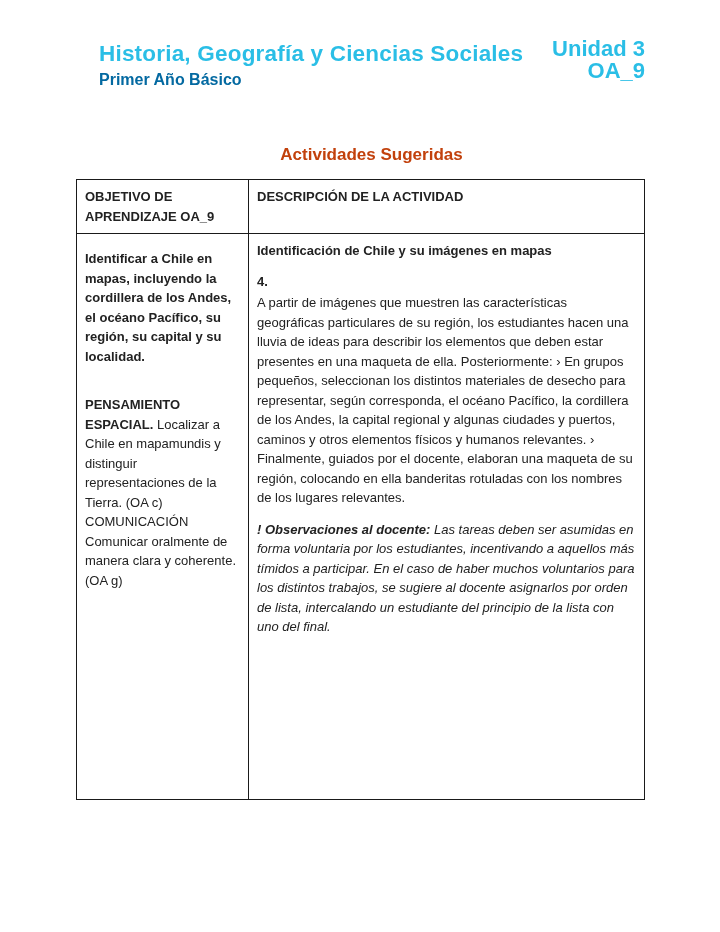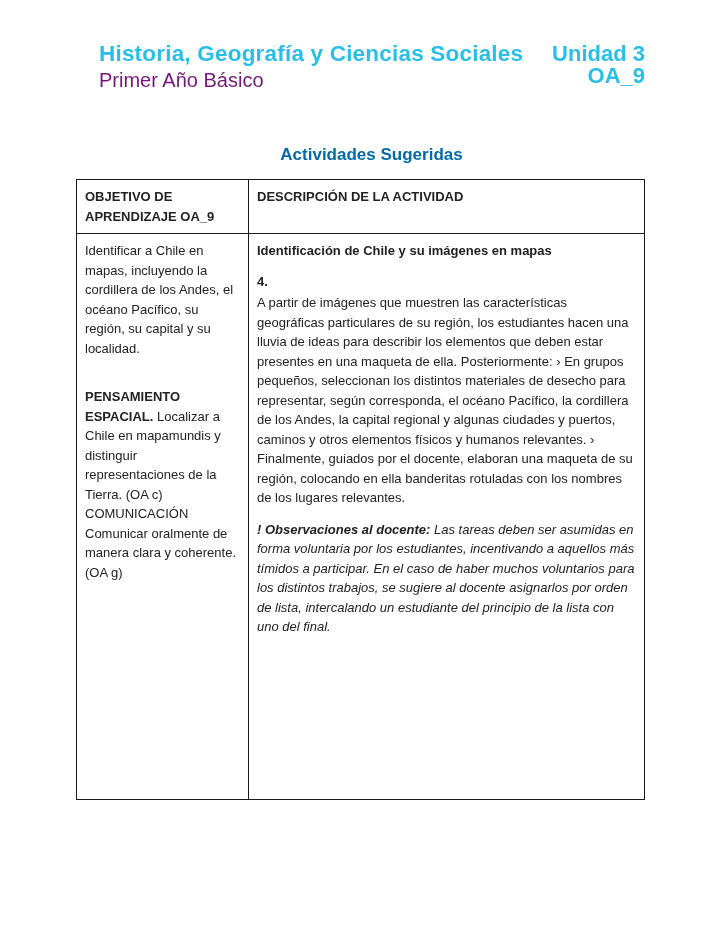--- a/index.html
+++ b/index.html
@@ -11,52 +11,52 @@
     overflow: hidden;
     font-family: "Liberation Sans", "DejaVu Sans", sans-serif;
     color: #222222;
   }
   .page { position: absolute; inset: 0; background: #ffffff; }
 
   
   .header-row {
     display: flex;
     justify-content: space-between;
-    align-items: center;
+    align-items: flex-start;
     margin: 38px 75px 0 76px;
   }
   .title-block { margin-left: 23px; }
   .doc-title {
     color: #2abee6;
     font-size: 22.5px;
     font-weight: bold;
     line-height: 31px;
     width: 430px;
     letter-spacing: 0.2px;
   }
   .doc-subtitle {
-    color: #701a75;
-    font-size: 20px;
-    font-weight: normal;
+    color: #0369a1;
+    font-size: 16px;
+    font-weight: bold;
     line-height: 22px;
   }
   .unit-block {
     text-align: right;
     color: #2abee6;
     font-size: 22px;
     font-weight: bold;
     line-height: 22px;
     white-space: nowrap;
   }
 
   
   .section-title {
     margin-top: 52px;
     text-align: center;
-    color: #0369a1;
+    color: #c2410c;
     font-size: 17px;
     font-weight: bold;
     line-height: 23px;
     padding-left: 23px;
   }
 
   
   table.activities {
     margin: 13px 0 0 76px;
     width: 569px;
@@ -75,21 +75,21 @@
     width: 172px;
     text-align: left;
     font-weight: bold;
     height: 52px;
   }
   th.col-description {
     text-align: left;
     font-weight: bold;
   }
   td.cell { height: 566px; }
-  .obj-main { font-weight: normal; }
+  .obj-main { font-weight: bold; margin-top: 8px; }
   .obj-skills { margin-top: 29px; }
   .obj-skills .skills-label { font-weight: bold; }
   .act-heading { font-weight: bold; }
   .act-number { font-weight: bold; margin-top: 11px; }
   .act-body { margin-top: 2px; }
   .act-note { margin-top: 12px; font-style: italic; }
   .act-note .note-label { font-weight: bold; }
 </style>
 </head>
 <body>

